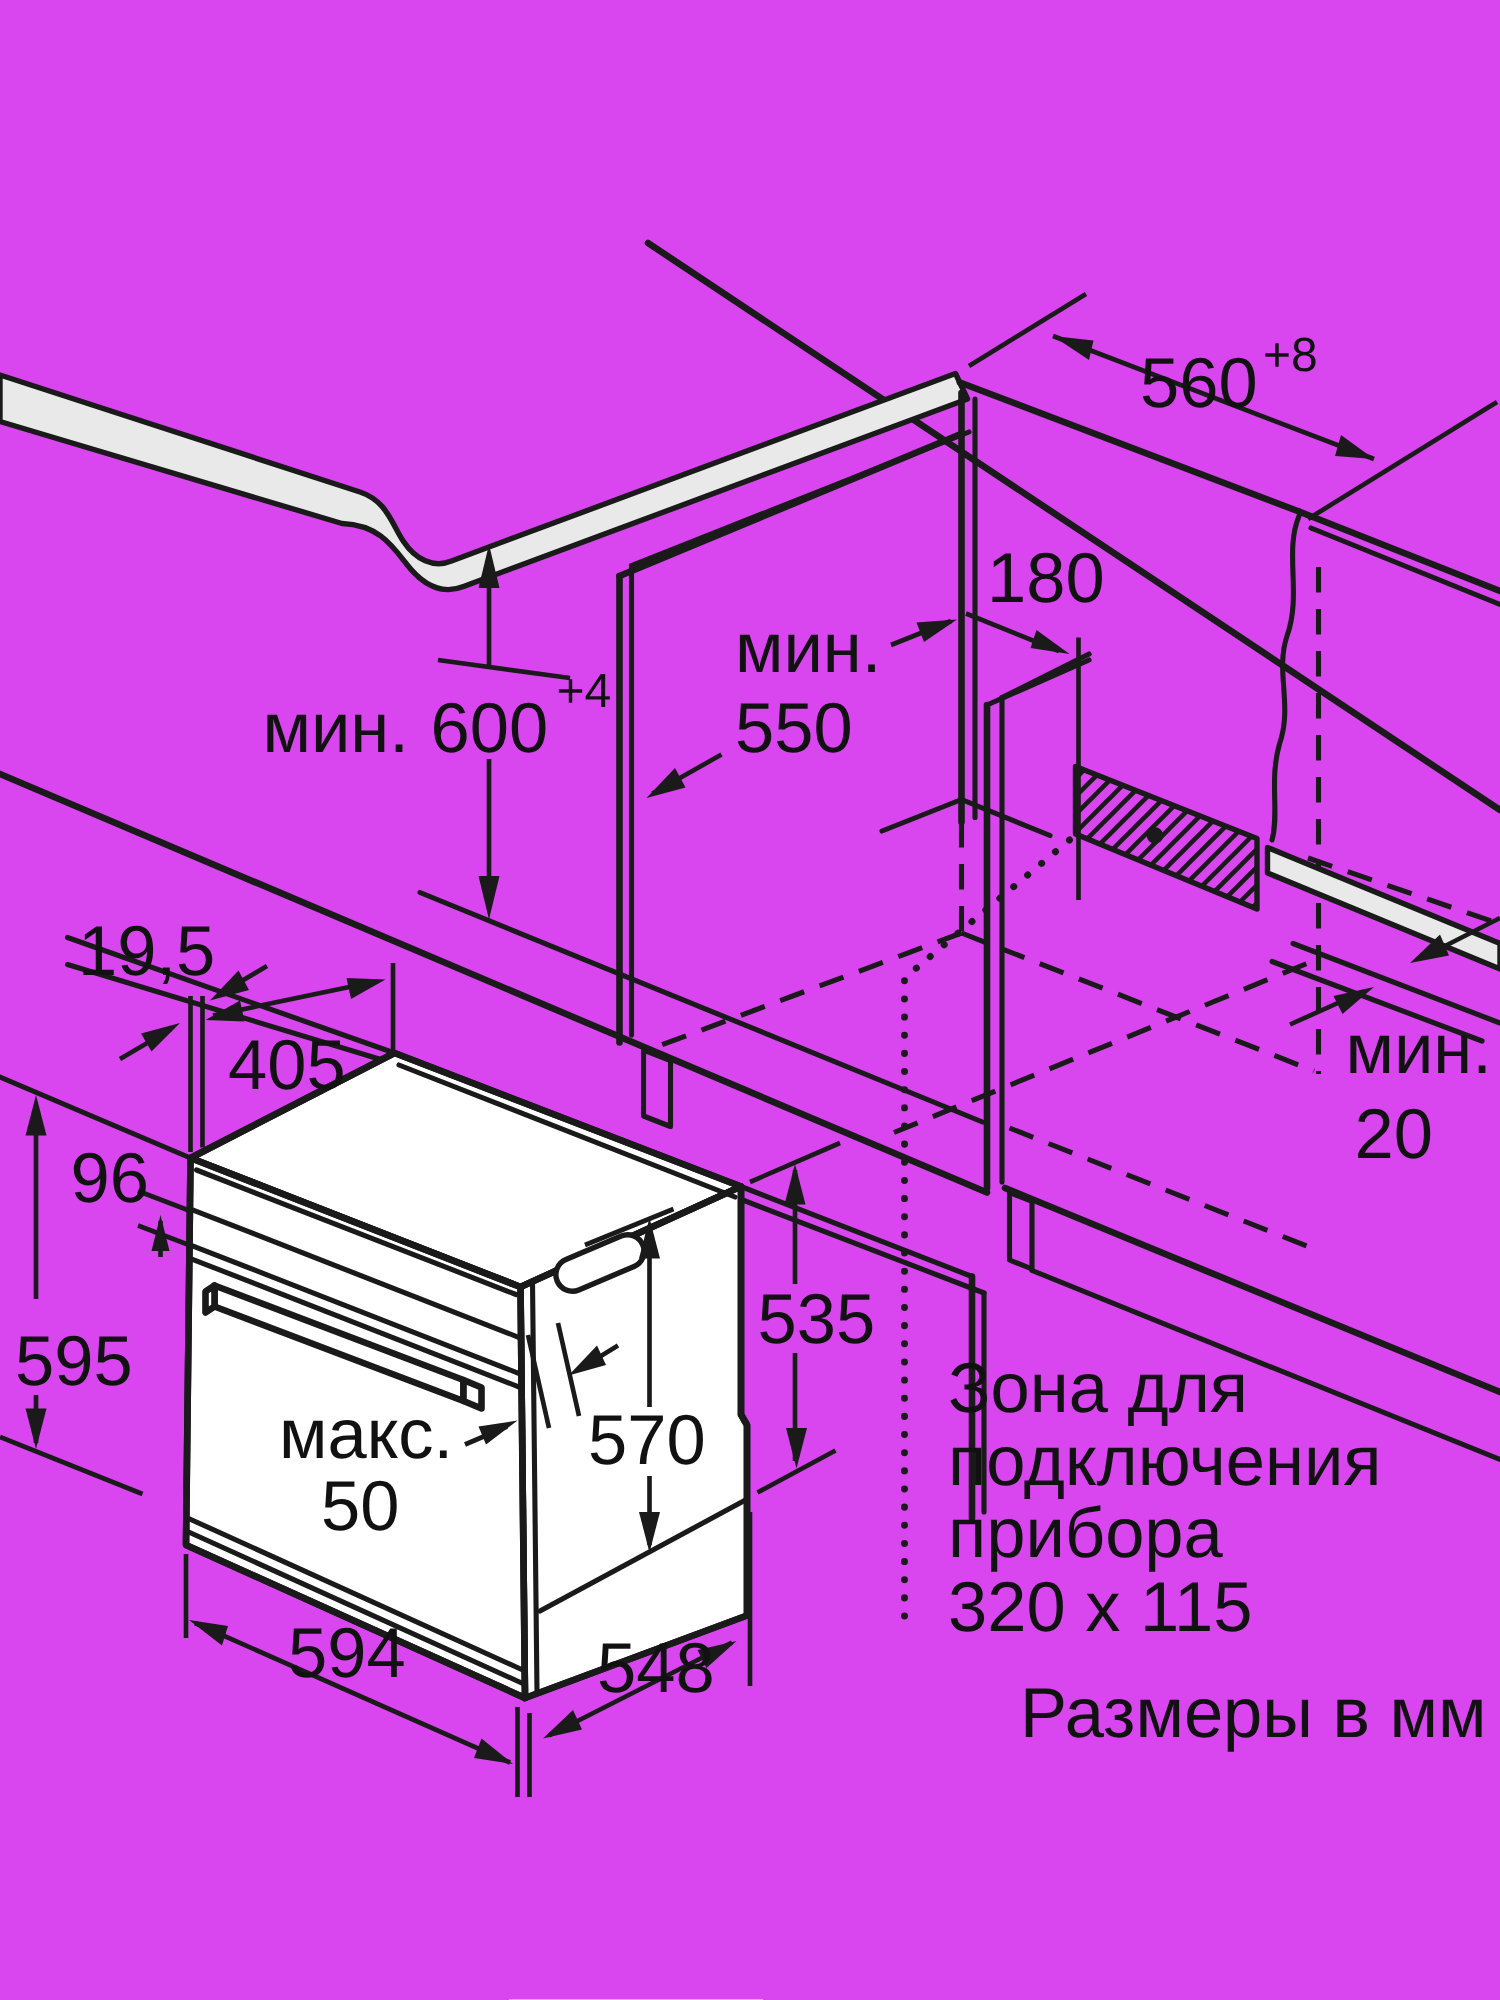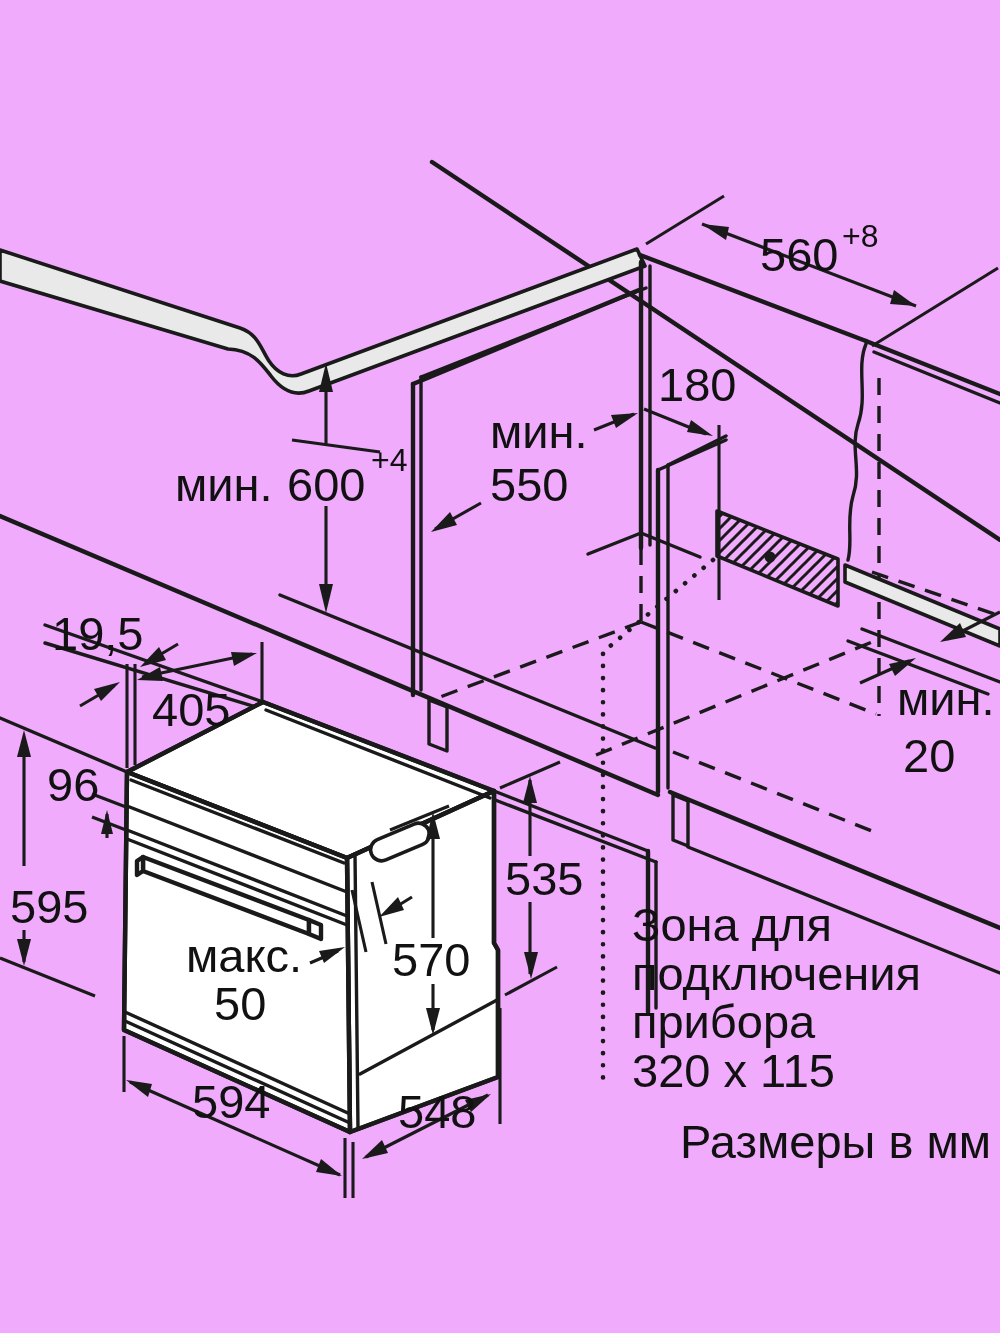--- a/index.html
+++ b/index.html
@@ -1,16 +1,16 @@
 <!DOCTYPE html>
 <html><head>
 <meta charset="utf-8">
 <style>
   html,body{margin:0;padding:0;background:#ffffff;}
-  #stage{position:relative;width:1000px;height:1333px;background:#f0abfc;overflow:hidden;
+  #stage{position:relative;width:1000px;height:1333px;background:#d946ef;overflow:hidden;
          font-family:"Liberation Sans",sans-serif;}
   svg{display:block}
   .ln   {stroke:#1a1a1a;stroke-width:4.4;fill:none;stroke-linecap:round;stroke-linejoin:round;}
   .ln2  {stroke:#1a1a1a;stroke-width:3.4;fill:none;stroke-linecap:round;stroke-linejoin:round;}
   .dim  {stroke:#1a1a1a;stroke-width:3.1;fill:none;stroke-linecap:butt;}
   .dash {stroke:#1a1a1a;stroke-width:3.4;fill:none;stroke-dasharray:17 11;stroke-linecap:butt;}
   .dots {stroke:#1a1a1a;stroke-width:4.6;fill:none;stroke-dasharray:0.1 12;stroke-linecap:round;}
   .fillw{fill:#ffffff;stroke:#1a1a1a;stroke-width:4.4;stroke-linejoin:round;}
   .fillg{fill:#e9e9e9;stroke:#1a1a1a;stroke-width:3.6;stroke-linejoin:round;}
   .head {fill:#1a1a1a;stroke:none;}

